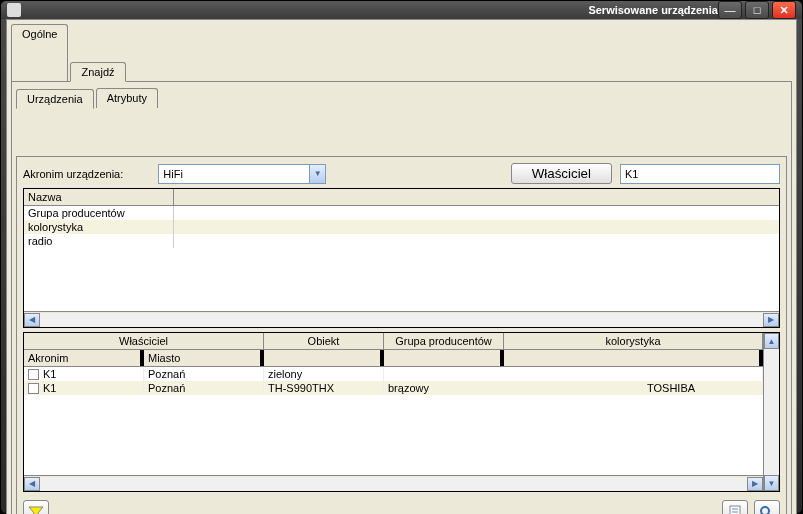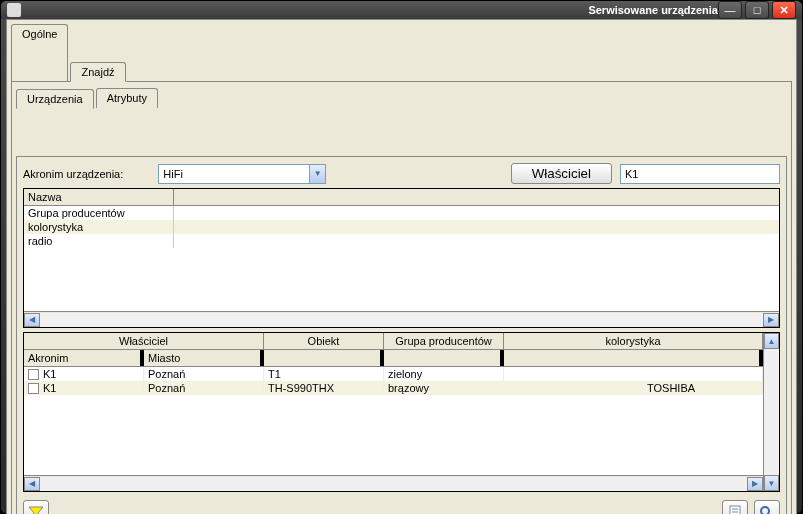--- a/index.html
+++ b/index.html
@@ -146,21 +146,20 @@
               <div class="hcol2 hcol2-grp"></div>
               <div class="hcol2 hcol2-kol"></div>
             </div>
             <div class="grid2-body">
               <div class="grid2-row">
                 <div class="gcell gcell-akr">
                     <span class="chk"></span>
                     <span>K1</span>
                   </div>
                 <div class="gcell gcell-miasto">Poznań</div>
-                <div class="gcell gcell-obj">T1</div>
                 <div class="gcell gcell-grp">zielony</div>
                 <div class="gcell gcell-kol"></div>
               </div>
               <div class="grid2-row alt">
                 <div class="gcell gcell-akr">
                     <span class="chk"></span>
                     <span>K1</span>
                   </div>
                 <div class="gcell gcell-miasto">Poznań</div>
                 <div class="gcell gcell-obj">TH-S990THX</div>

